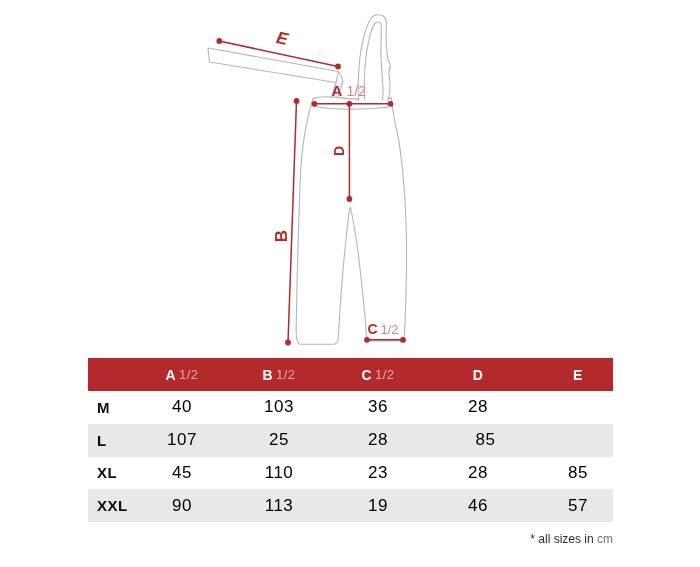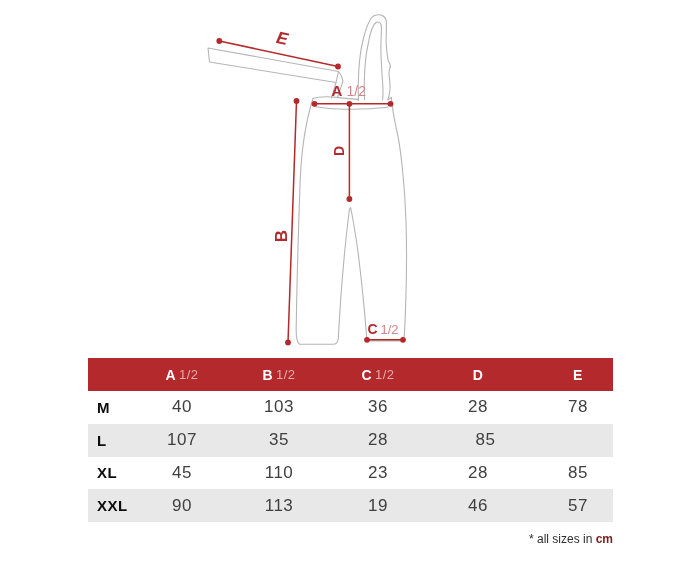--- a/index.html
+++ b/index.html
@@ -14,35 +14,35 @@
   .mlabel{fill:#b4292c;font-weight:bold;font-family:"Liberation Sans",sans-serif;}
   .mfrac{fill:#cf8587;font-weight:normal;font-family:"Liberation Sans",sans-serif;}
 
   .size-table{
     position:absolute;left:88px;top:358px;width:525px;
     display:grid;
     grid-template-rows:33px repeat(4,32.75px);
   }
   .tr{display:grid;grid-template-columns:46px 96px 98px 100px 100px 85px;}
   .tr .td{display:flex;align-items:center;justify-content:center;
-    font-size:17px;color:#404040;letter-spacing:0.5px;}
+    font-size:17px;color:#000000;letter-spacing:0.5px;}
   .tr .td.size{justify-content:flex-start;padding-left:9px;font-size:15px;
     font-weight:bold;color:#0d0d0d;letter-spacing:0.5px;}
   .tr.head{background:#b4292c;}
   .tr.head .td{font-size:14px;font-weight:bold;color:#ffffff;}
   .tr.head .frac{font-size:13px;font-weight:normal;color:#e8a9ab;margin-left:3px;}
   .tr.stripe{background:#e8e8e8;}
   .tr.head .td.col-e,.tr .td.col-e{padding-left:15px;}
   .tr.head .td.size{padding-left:0;}
 
   .footnote{
     position:absolute;left:88px;top:532px;width:525px;text-align:right;
     font-size:12px;color:#2e2e2e;
   }
-  .footnote .unit{font-weight:bold;color:#7f1d1d;}
+  .footnote .unit{font-weight:normal;color:#737373;}
 </style>
 </head>
 <body>
 
 <div class="page">
 
   <svg class="diagram-svg" width="700" height="356" viewBox="0 0 700 356">
 
     <g>
       <path class="outline" d="M 208,48 L 209.5,62 L 336,82.5 L 338.5,71.5 Z"></path>
@@ -121,27 +121,26 @@
         <span>E</span>
       </div>
     </div>
 
     <div class="tr">
       <div class="td size">M</div>
       <div class="td">40</div>
       <div class="td">103</div>
       <div class="td">36</div>
       <div class="td">28</div>
-      <div class="td col-e">78</div>
     </div>
 
     <div class="tr stripe">
       <div class="td size">L</div>
       <div class="td">107</div>
-      <div class="td">35</div>
+      <div class="td">25</div>
       <div class="td">28</div>
       <div class="td col-e">85</div>
     </div>
 
     <div class="tr">
       <div class="td size">XL</div>
       <div class="td">45</div>
       <div class="td">110</div>
       <div class="td">23</div>
       <div class="td">28</div>

